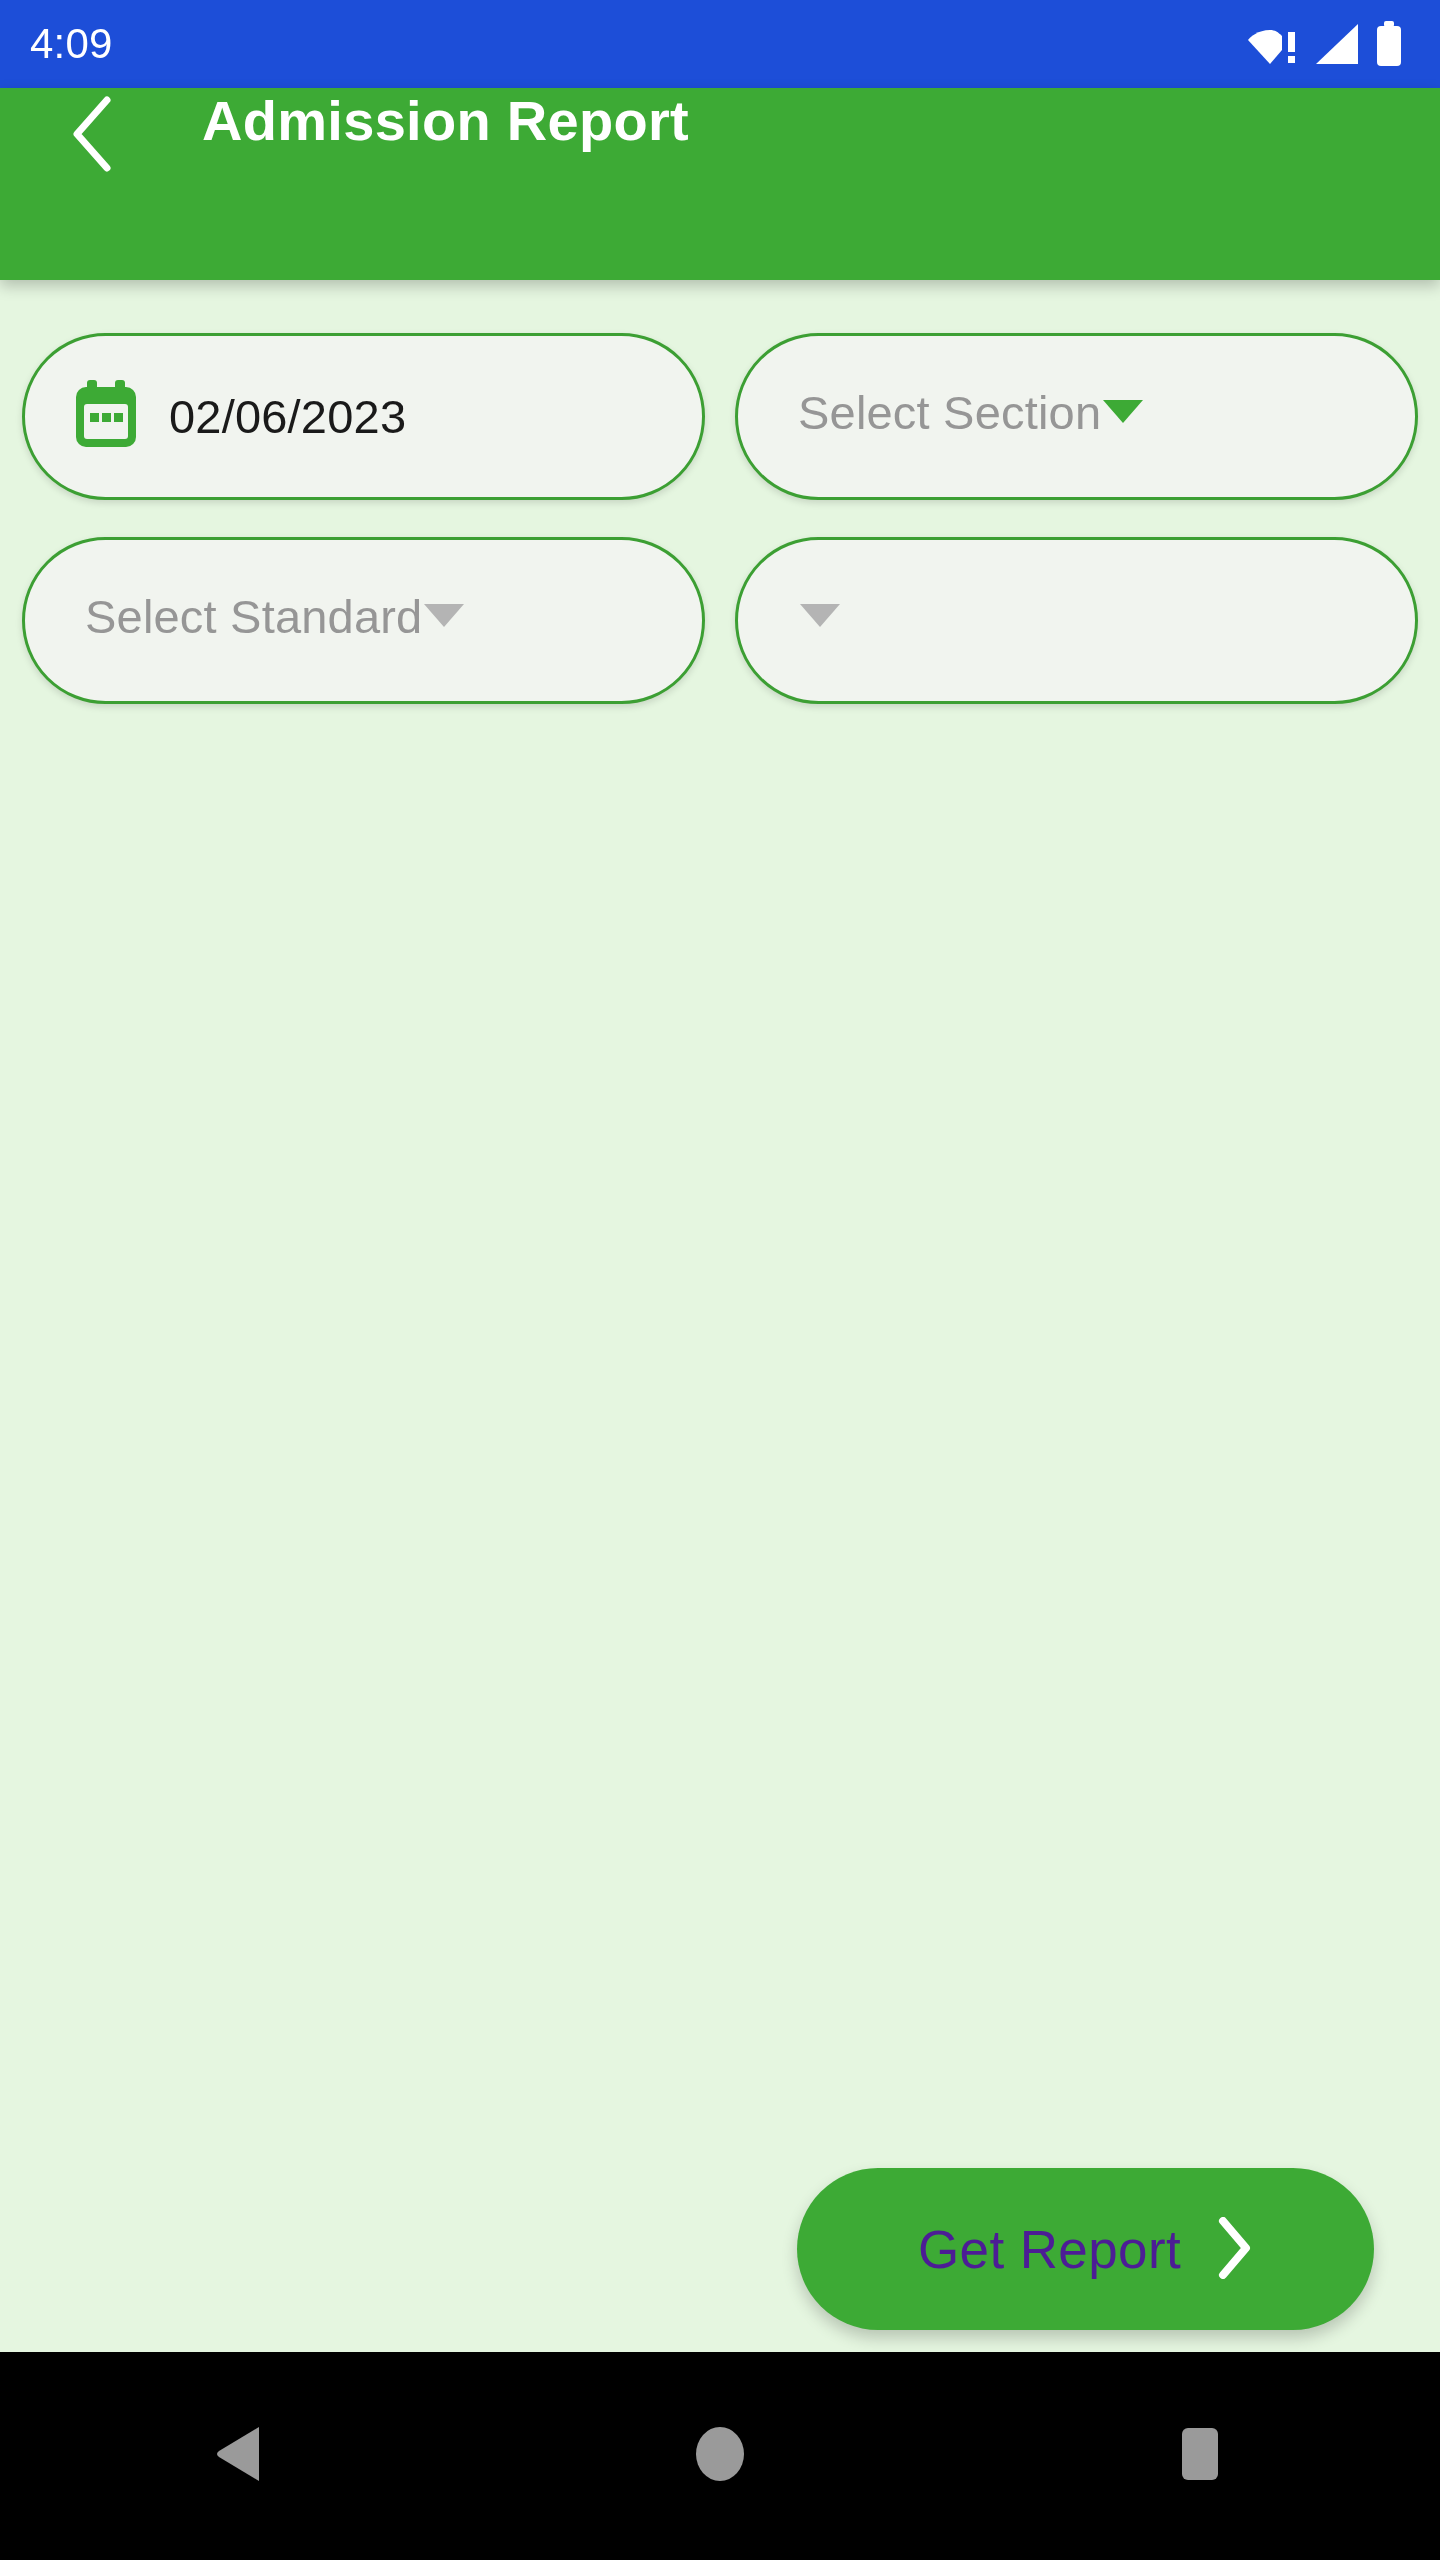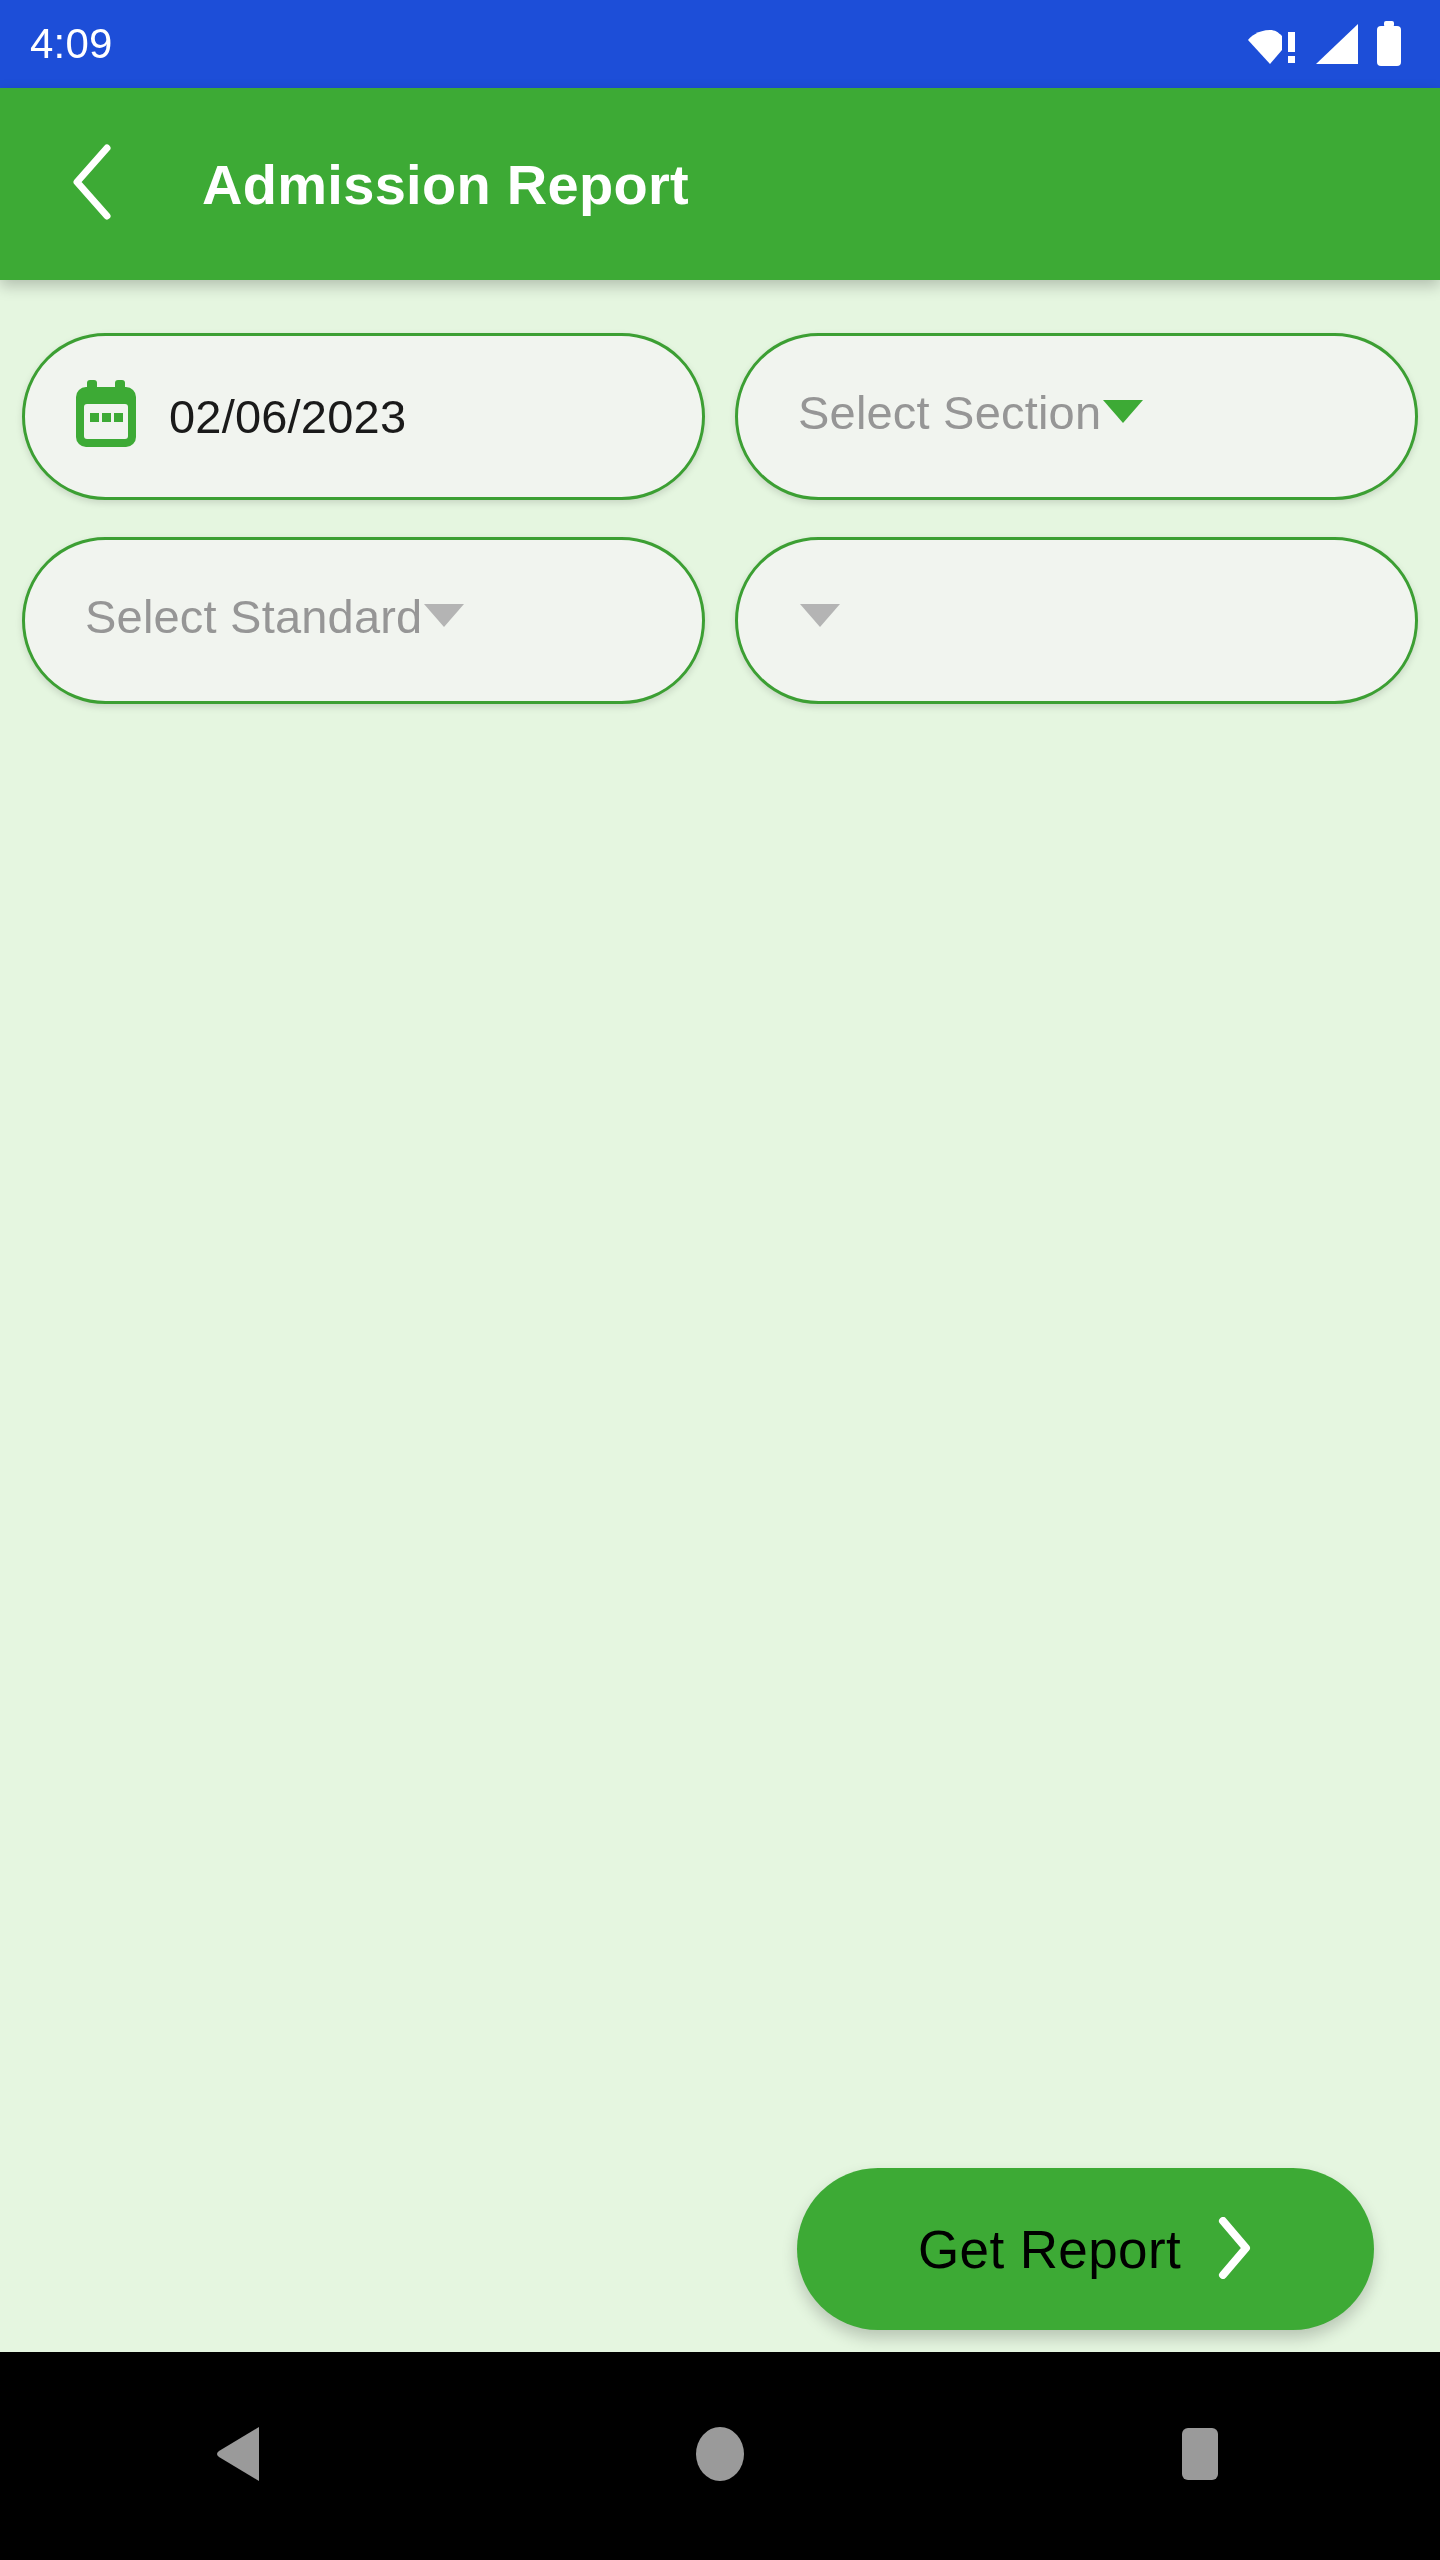--- a/index.html
+++ b/index.html
@@ -45,21 +45,21 @@
   .status-icons svg { display: block; }
 
   
   .app-bar {
     position: absolute;
     top: 88px; left: 0;
     width: 1440px;
     height: 192px;
     background: #3daa35;
     display: flex;
-    align-items: center;
+    align-items: flex-start;
     padding-left: 44px;
     box-shadow: 0 6px 14px rgba(0,0,0,0.22);
     z-index: 5;
   }
 
   .back-button {
     width: 96px;
     height: 96px;
     display: flex;
     align-items: center;
@@ -148,21 +148,21 @@
     align-items: center;
     justify-content: center;
     gap: 34px;
     box-shadow: 0 8px 16px rgba(0,0,0,0.20);
     cursor: pointer;
     font-family: inherit;
   }
 
   .get-report-label {
     font-size: 53px;
-    color: #000000;
+    color: #4c1d95;
     letter-spacing: 0.4px;
     white-space: nowrap;
   }
 
   
   .nav-bar {
     position: absolute;
     bottom: 0; left: 0;
     width: 1440px;
     height: 208px;

